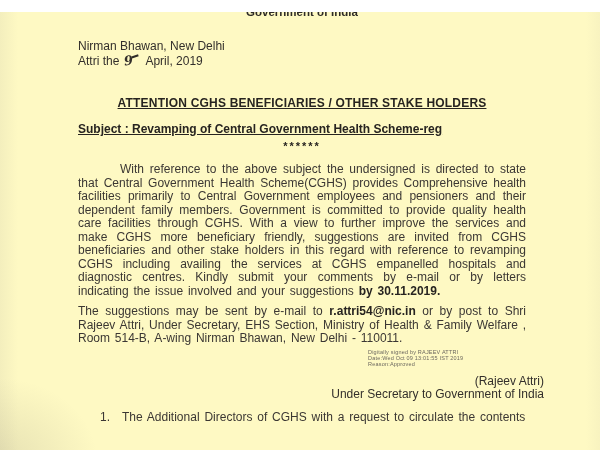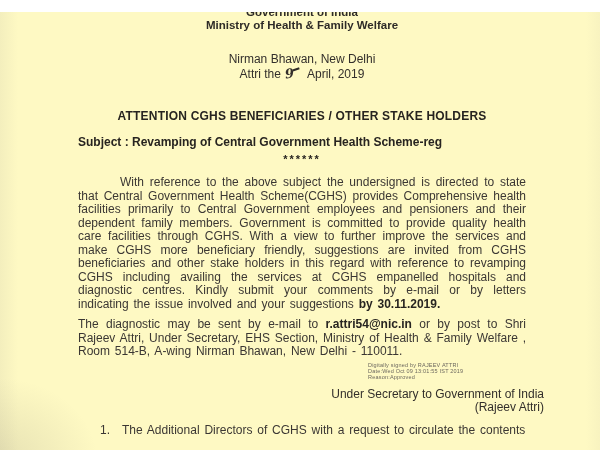--- a/index.html
+++ b/index.html
@@ -30,21 +30,21 @@
   .letterhead{
     margin-top:-6px;
     text-align:center;
     font-weight:bold;
     font-size:11.5px;
     line-height:13px;
     color:#2e2b27;
   }
   .dateline{
     margin-top:21px;
-    text-align:center;
+    text-align:left;
     font-size:12px;
     line-height:13.5px;
     color:#332f2b;
   }
   .hand-day{
     display:inline-block;
     font-family:"DejaVu Serif", serif;
     font-style:italic;
     font-weight:bold;
     font-size:13px;
@@ -58,29 +58,31 @@
     background:#2e2b27;
     transform:rotate(-18deg) translateY(-8px);
     margin-right:2px;
   }
   .attention{
     margin-top:28px;
     text-align:center;
     font-weight:bold;
     font-size:12px;
     line-height:14px;
+    text-decoration:underline;
     color:#272420;
     letter-spacing:0.2px;
   }
   .subject{
     margin-top:12px;
     font-weight:bold;
     font-size:12px;
     line-height:14px;
     color:#272420;
+    text-decoration:underline;
   }
   .separator{
     margin-top:4px;
     text-align:center;
     font-weight:bold;
     font-size:11px;
     letter-spacing:2px;
     color:#272420;
   }
   .para{
@@ -126,21 +128,20 @@
   .dist-text{ flex:1; text-align:justify; word-spacing:1.5px; }
 </style>
 </head>
 <body>
 
 <div class="paper">
   <div class="content">
 
     <div class="letterhead">
       <div>Government of India</div>
-      <div>Ministry of Health &amp; Family Welfare</div>
     </div>
 
     <div class="dateline">
       <div>Nirman Bhawan, New Delhi</div>
       <div>
         <span>Attri the</span>
         <span class="hand-day">9</span><span class="hand-tick"></span>
         <span>April, 2019</span>
       </div>
     </div>
@@ -149,32 +150,32 @@
 
     <div class="subject">Subject : Revamping of Central Government Health Scheme-reg</div>
 
     <div class="separator">******</div>
 
     <div class="para para1">
       <span>With reference to the above subject the undersigned is directed to state that Central Government Health Scheme(CGHS) provides Comprehensive health facilities primarily to Central Government employees and pensioners and their dependent family members. Government is committed to provide quality health care facilities through CGHS. With a view to further improve the services and make CGHS more beneficiary friendly, suggestions are invited from CGHS beneficiaries and other stake holders in this regard with reference to revamping CGHS including availing the services at CGHS empanelled hospitals and diagnostic centres. Kindly submit your comments by e-mail or by letters indicating the issue involved and your suggestions </span><span class="bold">by 30.11.2019</span><span class="bold">.</span>
     </div>
 
     <div class="para para2">
-      <span>The diagnostic may be sent by e-mail to </span><span class="bold">r.attri54@nic.in</span><span> or by post to Shri Rajeev Attri, Under Secretary, EHS Section, Ministry of Health &amp; Family Welfare , Room 514-B, A-wing Nirman Bhawan, New Delhi - 110011.</span>
+      <span>The suggestions may be sent by e-mail to </span><span class="bold">r.attri54@nic.in</span><span> or by post to Shri Rajeev Attri, Under Secretary, EHS Section, Ministry of Health &amp; Family Welfare , Room 514-B, A-wing Nirman Bhawan, New Delhi - 110011.</span>
     </div>
 
     <div class="dsig">
       <div>Digitally signed by RAJEEV ATTRI</div>
       <div>Date:Wed Oct 09 13:01:55 IST 2019</div>
       <div>Reason:Approved</div>
     </div>
 
     <div class="signoff">
+      <div>(Rajeev Attri)</div>
       <div>Under Secretary to Government of India</div>
-      <div>(Rajeev Attri)</div>
     </div>
 
 
     <div class="distribution">
       <span class="dist-num">1.</span>
       <span class="dist-text">The Additional Directors of CGHS with a request to circulate the contents</span>
     </div>
 
   </div>
 </div>

